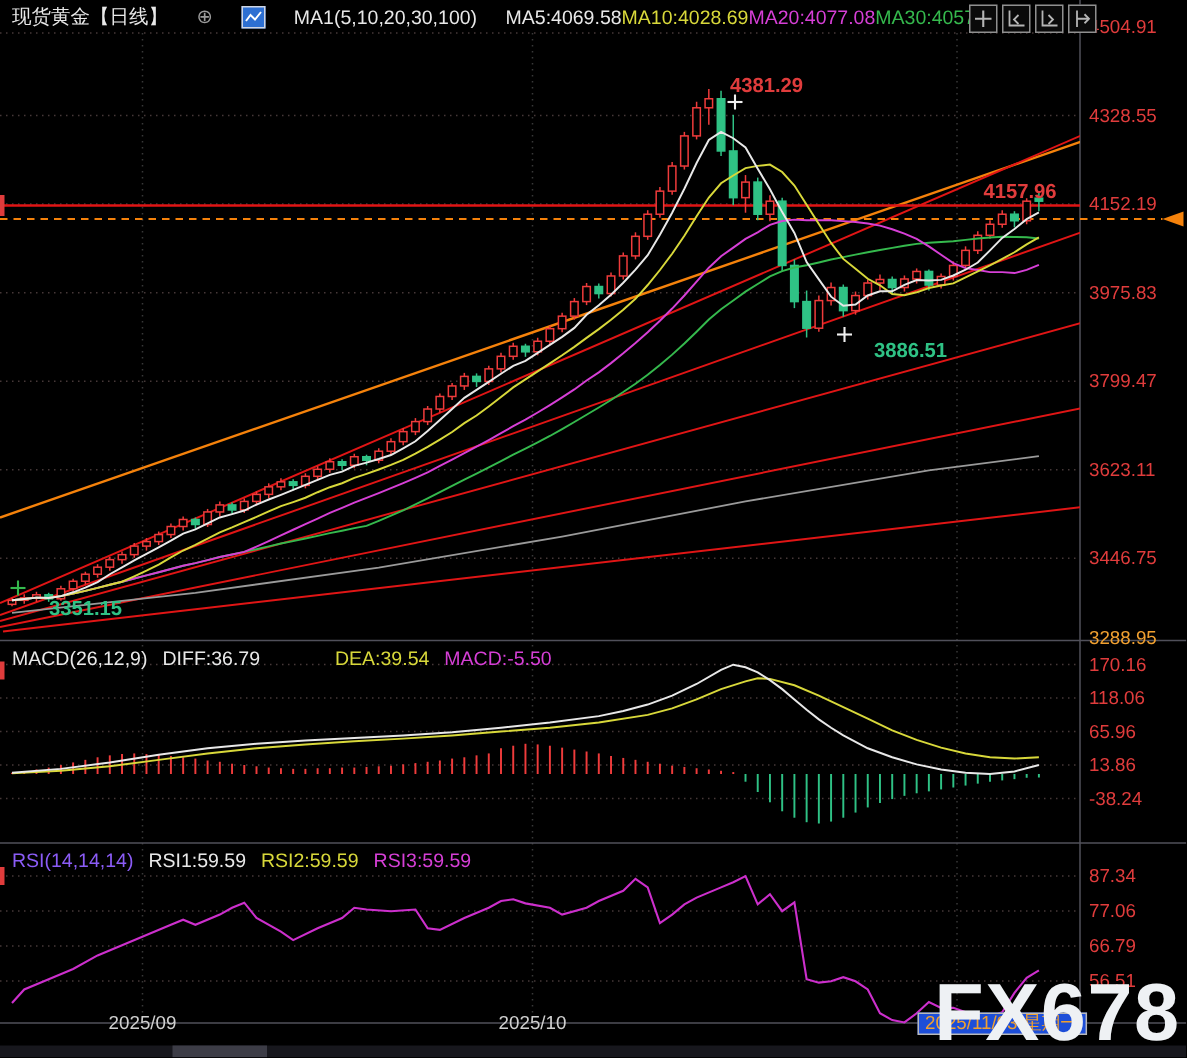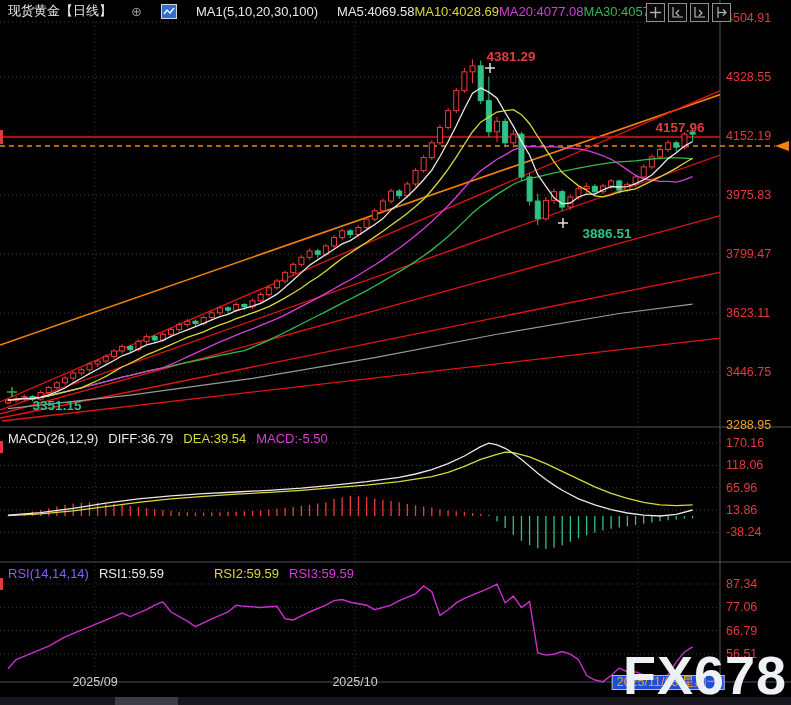--- a/index.html
+++ b/index.html
@@ -411,22 +411,22 @@
     </span>
     <span class="tbtn">
       <svg width="13" height="13" stroke="#b5b5b5" stroke-width="1.2" fill="none">
         <line x1="3" y1="1" x2="3" y2="12"></line>
           <line x1="3" y1="6.5" x2="11" y2="6.5"></line>
           <polyline points="8,3.5 11,6.5 8,9.5"></polyline>
       </svg>
     </span>
   </div>
 
-  <div class="row-label" id="macd-label" style="top:431px;"><span style="color: rgb(232, 232, 232);">MACD(26,12,9)</span><span style="color: rgb(232, 232, 232);">DIFF:36.79</span><span style="color: rgb(216, 216, 58);">DEA:39.54</span><span style="color: rgb(214, 63, 214);">MACD:-5.50</span></div>
-  <div class="row-label" id="rsi-label" style="top:566px;"><span style="color: #8b5cf6;">RSI(14,14,14)</span><span style="color: rgb(232, 232, 232);">RSI1:59.59</span><span style="color: rgb(216, 216, 58); margin-left: 40px;">RSI2:59.59</span><span style="color: rgb(214, 63, 214);">RSI3:59.59</span></div>
+  <div class="row-label" id="macd-label" style="top:431px;"><span style="color: rgb(232, 232, 232);">MACD(26,12,9)</span><span style="color: rgb(232, 232, 232);">DIFF:36.79</span><span style="color: rgb(216, 216, 58); margin-left: 40px;">DEA:39.54</span><span style="color: rgb(214, 63, 214);">MACD:-5.50</span></div>
+  <div class="row-label" id="rsi-label" style="top:566px;"><span style="color: #8b5cf6;">RSI(14,14,14)</span><span style="color: rgb(232, 232, 232);">RSI1:59.59</span><span style="color: rgb(216, 216, 58);">RSI2:59.59</span><span style="color: rgb(214, 63, 214);">RSI3:59.59</span></div>
 
   <div id="dates">
       <span style="left: 95px;">2025/09</span>
       <span style="left: 355px;">2025/10</span>
       <span class="hl" style="left: 668px;">2025/11/03 星期一</span>
     </div>
 
   <div id="wm">FX678</div>
 
   <div id="scroll">

